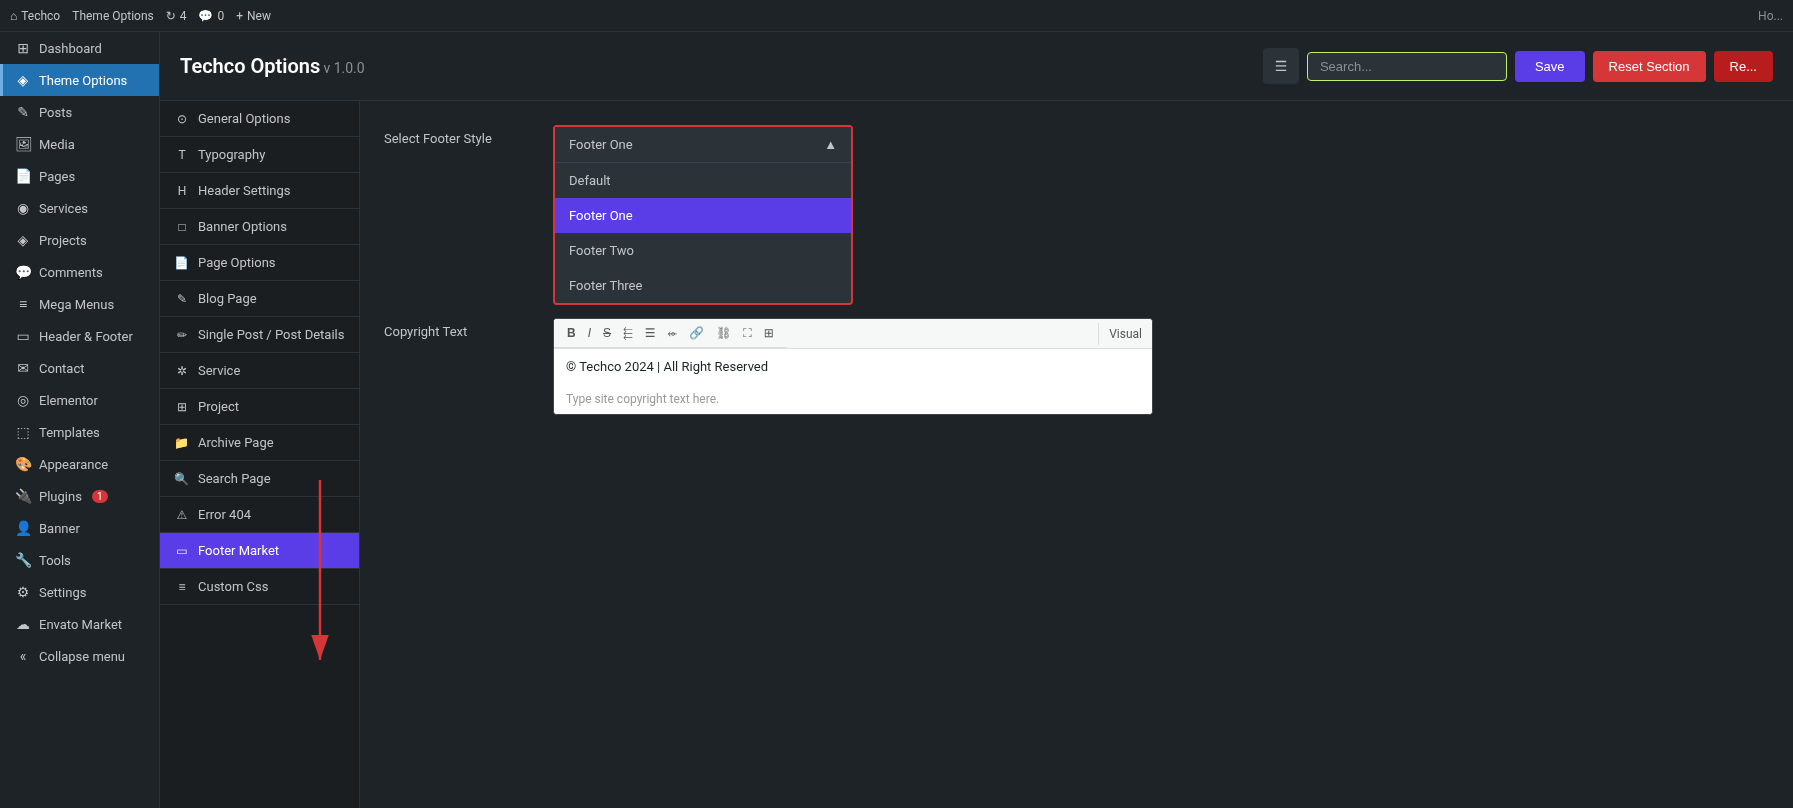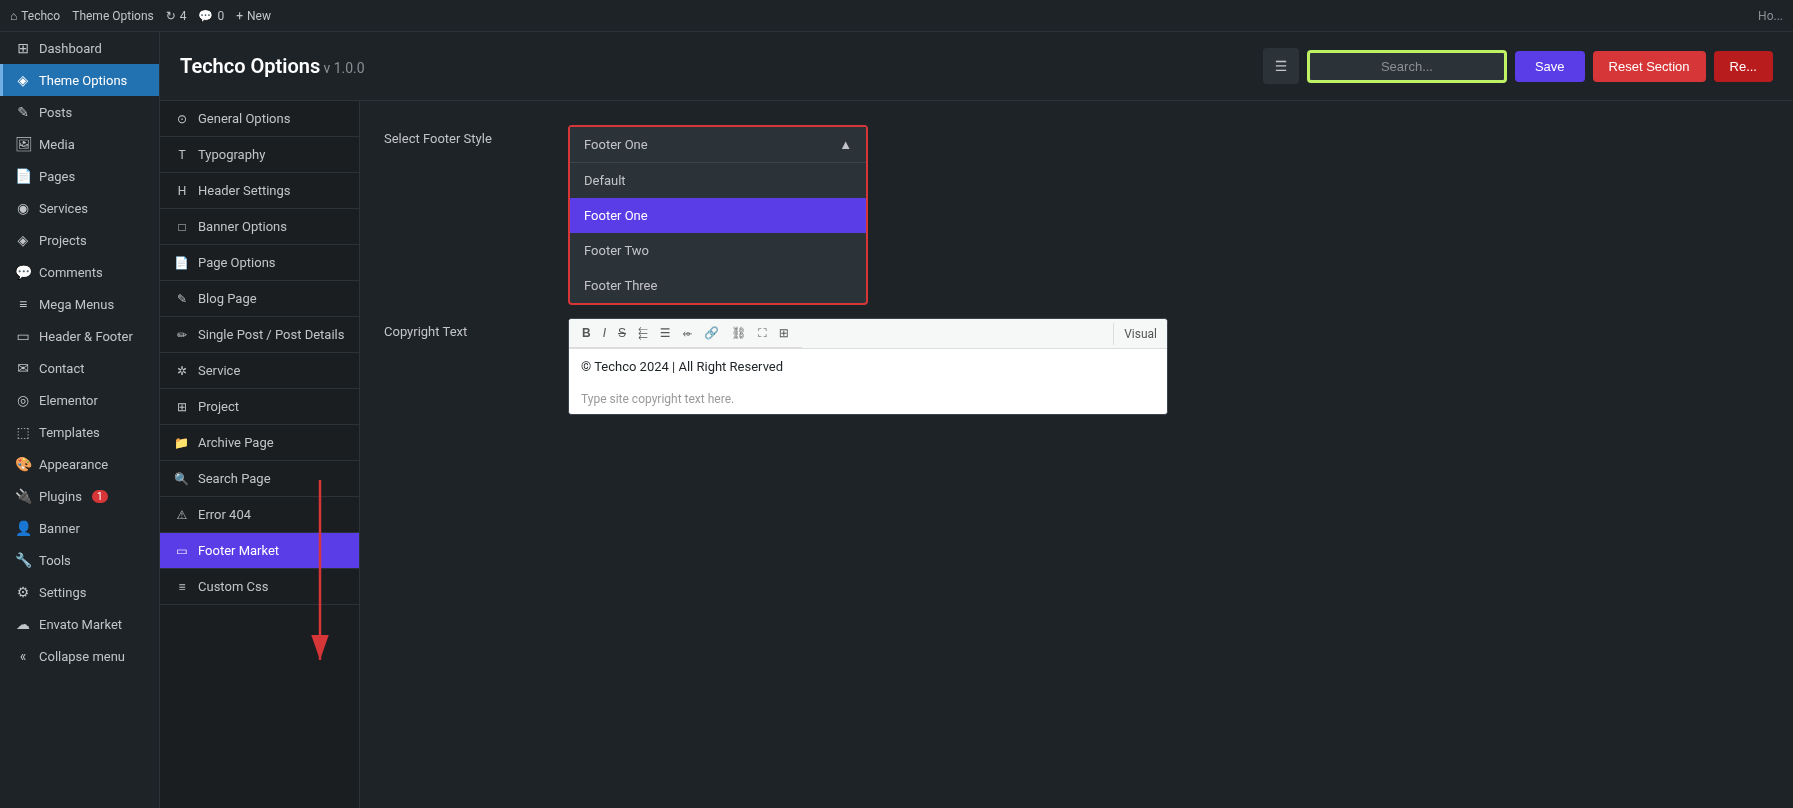--- a/index.html
+++ b/index.html
@@ -102,27 +102,26 @@
       height: 36px;
       border-radius: 4px;
       cursor: pointer;
       display: flex;
       align-items: center;
       justify-content: center;
       font-size: 14px;
     }
     .search-input {
       background: #2c3338;
-      border: 3px solid #bef264;
+      border: 1px solid #bef264;
       color: #c3c4c7;
       padding: 6px 12px;
       border-radius: 4px;
       width: 200px;
       font-size: 13px;
-      text-align: center;
     }
     .search-input::placeholder { color: #8a8f94; }
     .btn-save {
       background: #5b3de8;
       color: #fff;
       border: none;
       padding: 8px 20px;
       border-radius: 4px;
       cursor: pointer;
       font-size: 13px;
@@ -185,21 +184,21 @@
       background: #1d2327;
       padding: 24px;
       overflow-y: auto;
     }
 
     
     .form-row {
       display: flex;
       align-items: flex-start;
       margin-bottom: 24px;
-      gap: 24px;
+      gap: 9px;
     }
     .form-label {
       width: 160px;
       color: #c3c4c7;
       font-size: 13px;
       padding-top: 6px;
       flex-shrink: 0;
     }
     .form-control-area {
       flex: 1;

